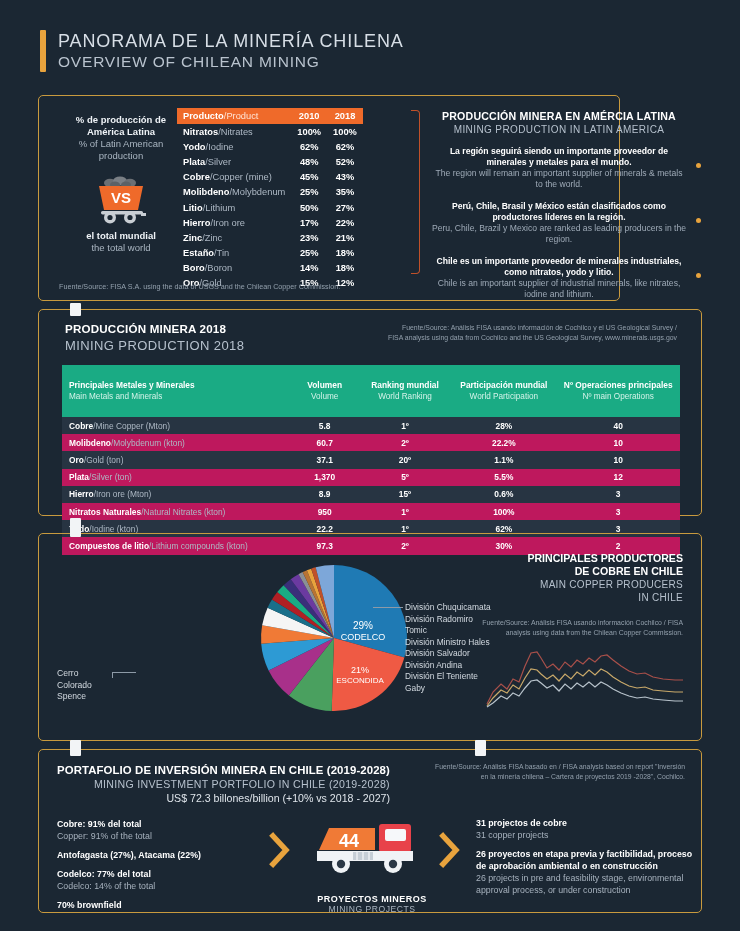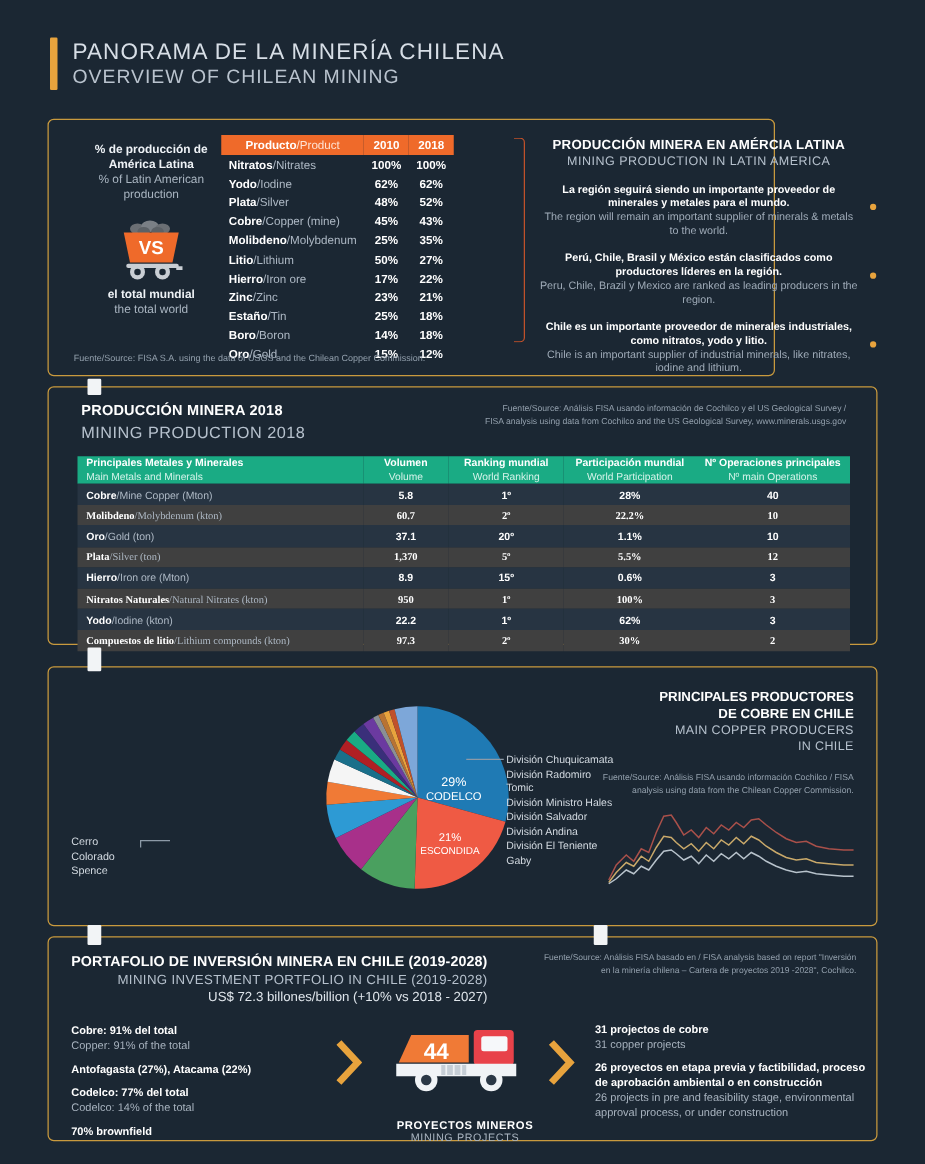--- a/index.html
+++ b/index.html
@@ -37,21 +37,21 @@
     position: absolute; left: 18px; top: 18px; width: 128px;
     text-align: center;
   }
   .lbl-es { font-size: 9.5px; font-weight: bold; color: #eef2f6; line-height: 12px; }
   .lbl-en { font-size: 9.5px; font-weight: 400; color: #aab6c2; line-height: 12px; }
   .cart { width: 74px; height: 54px; margin: 8px auto 6px auto; position: relative; }
 
   table.t1 { position: absolute; left: 138px; top: 12px; border-collapse: collapse; }
   table.t1 th {
     background: #ef6a2a; color: #ffffff; font-size: 9.3px; font-weight: bold;
-    padding: 3px 6px; text-align: center; white-space: nowrap;
+    padding: 3px 6px; text-align: left; white-space: nowrap;
   }
   table.t1 th.num { text-align: center; padding: 3px 7px; }
   table.t1 th .lt { font-weight: 400; color: #ffe3d4; }
   table.t1 td {
     font-size: 9.3px; color: #ffffff; padding: 2.6px 6px; white-space: nowrap;
   }
   table.t1 td.name b { font-weight: bold; color: #ffffff; }
   table.t1 td.name span { color: #aeb9c5; }
   table.t1 td.num { text-align: center; font-weight: bold; font-size: 9.3px; }
   .bracket {
@@ -80,33 +80,33 @@
   .p2-h-es { font-size: 11.6px; font-weight: bold; color: #ffffff; letter-spacing: 0.2px; }
   .p2-h-en { font-size: 13px; color: #b6c1cd; letter-spacing: 0.4px; margin-top: 3px; }
   .p2-src {
     position: absolute; right: 24px; top: 13px; width: 290px;
     text-align: right; font-size: 6.9px; color: #93a0ad; line-height: 9.5px;
   }
   table.t2 {
     position: absolute; left: 23px; top: 55px; width: 618px; border-collapse: collapse;
   }
   table.t2 th {
-    background: #1aab84; color: #ffffff; padding: 0 7px; text-align: center;
+    background: #1aab84; color: #ffffff; padding: 15px 7px; text-align: center;
     font-size: 8.4px; font-weight: bold; line-height: 11px;
   }
   table.t2 th.first { text-align: left; }
   table.t2 th .sub { display: block; font-weight: 400; color: #d4f3e9; font-size: 8.2px; }
   table.t2 td {
     font-size: 8.4px; color: #ffffff; padding: 3.6px 7px; text-align: center;
   }
   table.t2 td.first { text-align: left; }
   table.t2 td.first b { font-weight: bold; }
   table.t2 td.first span { color: #aeb9c5; }
   table.t2 tr.odd td { background: #273442; }
-  table.t2 tr.even td { background: #404040; font-family: Liberation Serif, serif; }
+  table.t2 tr.even td { background: #be185d; }
 
   
   #panel3 { left: 38px; top: 533px; width: 664px; height: 208px; }
   .pie-wrap { position: absolute; left: 220px; top: 29px; width: 150px; height: 150px; }
   .p3-right { position: absolute; left: 428px; top: 18px; width: 216px; text-align: right; }
   .p3-h-es { font-size: 10.6px; font-weight: bold; color: #ffffff; line-height: 13px; }
   .p3-h-en { font-size: 10px; color: #b6c1cd; line-height: 13px; letter-spacing: 0.3px; }
   .p3-src { margin-top: 14px; font-size: 6.9px; color: #93a0ad; line-height: 10px; }
   .divlist { position: absolute; left: 366px; top: 68px; }
   .divlist div { font-size: 8.4px; color: #d3dae1; line-height: 11.5px; }

